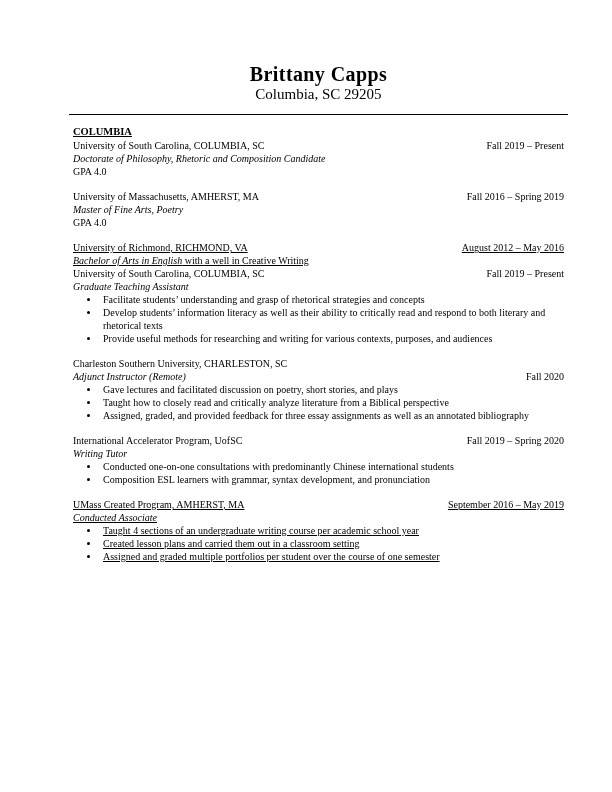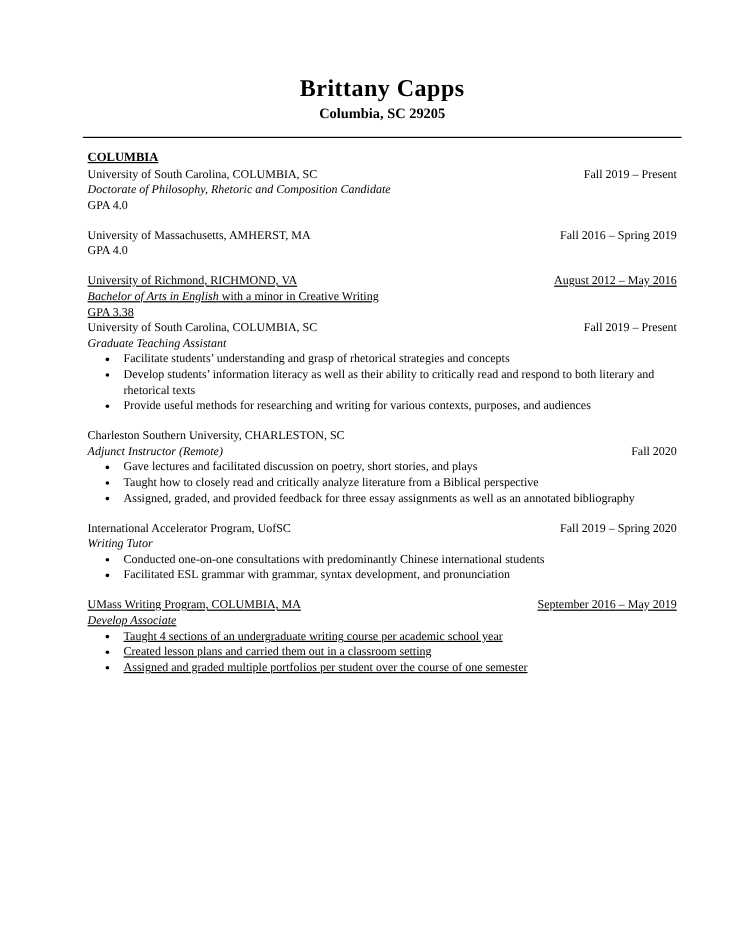--- a/index.html
+++ b/index.html
@@ -18,23 +18,22 @@
   .name {
     text-align: center;
     font-size: 20px;
     line-height: 24px;
     font-weight: bold;
     letter-spacing: 0.4px;
     margin-bottom: 2px;
   }
   .contact {
     text-align: center;
-    font-size: 12px;
+    font-size: 15px;
     line-height: 12px;
-    font-weight: bold;
   }
   .email {
     color: #1155cc;
     text-decoration: underline;
     cursor: pointer;
   }
   hr.rule {
     border: none;
     border-top: 1.3px solid #000;
     margin: 14px -4px 10px -4px;
@@ -90,32 +89,34 @@
         <span class="italic">Doctorate of Philosophy, Rhetoric and Composition Candidate</span><span></span>
       </div>
       <div>GPA 4.0</div>
     </div>
 
     <div class="entry">
       <div class="row">
         <span>University of Massachusetts, AMHERST, MA</span>
         <span class="date">Fall 2016 – Spring 2019</span>
       </div>
+      <div>
+        <span class="italic">Master of Fine Arts, Poetry</span><span></span>
+      </div>
       <div>GPA 4.0</div>
     </div>
 
     <div class="entry">
       <div class="row">
         <span>University of Richmond, RICHMOND, VA</span>
         <span class="date">August 2012 – May 2016</span>
       </div>
       <div>
-        <span class="italic">Bachelor of Arts in English</span><span> with a minor in Creative Writing</span>
+        <span class="italic">Bachelor of Arts in English</span><span> with a well in Creative Writing</span>
       </div>
-      <div>GPA 3.38</div>
     </div>
   </section>
 
   <section>
 
     <div class="entry">
       <div class="row">
         <span>University of South Carolina, COLUMBIA, SC</span>
         <span class="date">Fall 2019 – Present</span>
       </div>
@@ -150,31 +151,31 @@
       <div class="row">
         <span>International Accelerator Program, UofSC</span>
         <span class="date">Fall 2019 – Spring 2020</span>
       </div>
       <div class="row">
         <span class="italic">Writing Tutor</span>
         <span class="date"></span>
       </div>
       <ul class="bullets">
         <li>Conducted one-on-one consultations with predominantly Chinese international students</li>
-        <li>Facilitated ESL grammar with grammar, syntax development, and pronunciation</li>
+        <li>Composition ESL learners with grammar, syntax development, and pronunciation</li>
       </ul>
     </div>
 
     <div class="entry">
       <div class="row">
-        <span>UMass Writing Program, COLUMBIA, MA</span>
+        <span>UMass Created Program, AMHERST, MA</span>
         <span class="date">September 2016 – May 2019</span>
       </div>
       <div class="row">
-        <span class="italic">Develop Associate</span>
+        <span class="italic">Conducted Associate</span>
         <span class="date"></span>
       </div>
       <ul class="bullets">
         <li>Taught 4 sections of an undergraduate writing course per academic school year</li>
         <li>Created lesson plans and carried them out in a classroom setting</li>
         <li>Assigned and graded multiple portfolios per student over the course of one semester</li>
       </ul>
     </div>
   </section>
 

